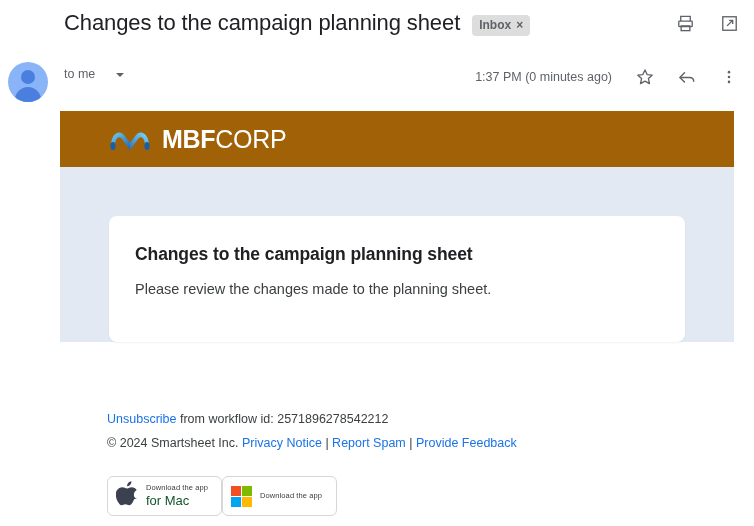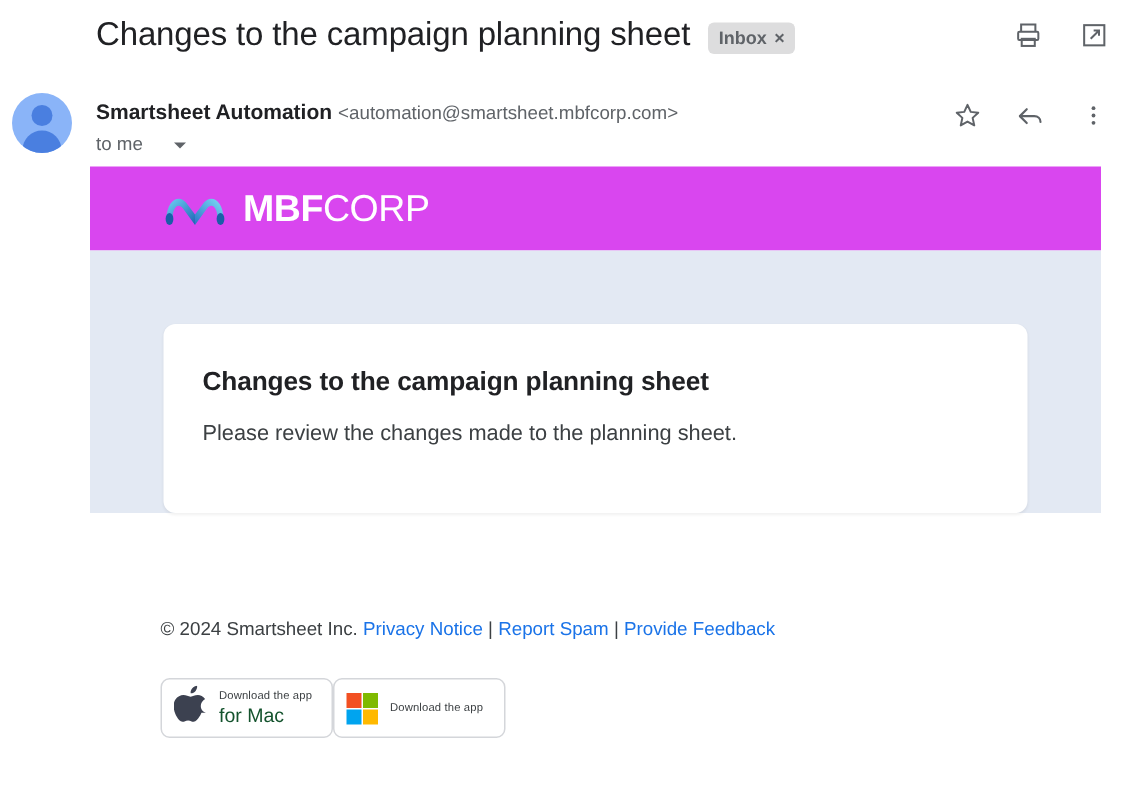--- a/index.html
+++ b/index.html
@@ -147,21 +147,21 @@
 
   
   .email-body {
     position: absolute;
     top: 111px; left: 60px;
     width: 674px;
   }
   .brand-header {
     width: 674px;
     height: 56px;
-    background: #d946ef;
+    background: #a16207;
     display: flex;
     align-items: center;
     padding-left: 50px;
   }
   .brand-mark { width: 40px; height: 26px; flex: 0 0 auto; }
   .brand-name {
     margin-left: 12px;
     font-size: 25px;
     letter-spacing: -0.3px;
     white-space: nowrap;
@@ -283,30 +283,28 @@
   </div>
 </div>
 
 <div class="sender-row">
   <div class="avatar">
     <div class="head"></div>
     <div class="body"></div>
   </div>
 
   <div class="sender-info">
-    <div class="sender-line1">
-      <span class="sender-name">Smartsheet Automation</span><span class="sender-email">&lt;automation@smartsheet.mbfcorp.com&gt;</span>
-    </div>
     <div class="sender-line2">
       <span class="to-me">to me</span>
       <span class="caret"></span>
     </div>
   </div>
 
   <div class="sender-right">
+    <span class="timestamp">1:37 PM (0 minutes ago)</span>
     <span class="icon-btn">
       <svg width="20" height="20" viewBox="0 0 24 24" fill="none" stroke="#5f6368" stroke-width="1.6">
         <path d="M12 3.5l2.6 5.6 6 .7-4.5 4.1 1.3 6-5.4-3-5.4 3 1.3-6L3.4 9.8l6-.7z" stroke-linejoin="round"></path>
       </svg>
     </span>
     <span class="icon-btn">
       <svg width="20" height="20" viewBox="0 0 24 24" fill="none" stroke="#5f6368" stroke-width="1.7">
         <path d="M9 7L3.5 12.5 9 18" stroke-linecap="round" stroke-linejoin="round"></path>
         <path d="M3.8 12.5H15c3 0 5 1.8 5 4.6" stroke-linecap="round"></path>
       </svg>
@@ -347,20 +345,24 @@
 
   <div class="body-panel">
     <div class="content-card">
       <h2 class="card-title">Changes to the campaign planning sheet</h2>
       <p class="card-text">Please review the changes made to the planning sheet.</p>
     </div>
   </div>
 </div>
 
 <div class="footer">
+  <div class="footer-line">
+    <a class="footer-link u" href="#">Unsubscribe</a>
+    <span>from workflow id: 2571896278542212</span>
+  </div>
 
   <div class="footer-line">
     <span>© 2024 Smartsheet Inc.</span>
     <a class="footer-link" href="#">Privacy Notice</a>
     <span class="sep">|</span>
     <a class="footer-link" href="#">Report Spam</a>
     <span class="sep">|</span>
     <a class="footer-link" href="#">Provide Feedback</a>
   </div>
 

